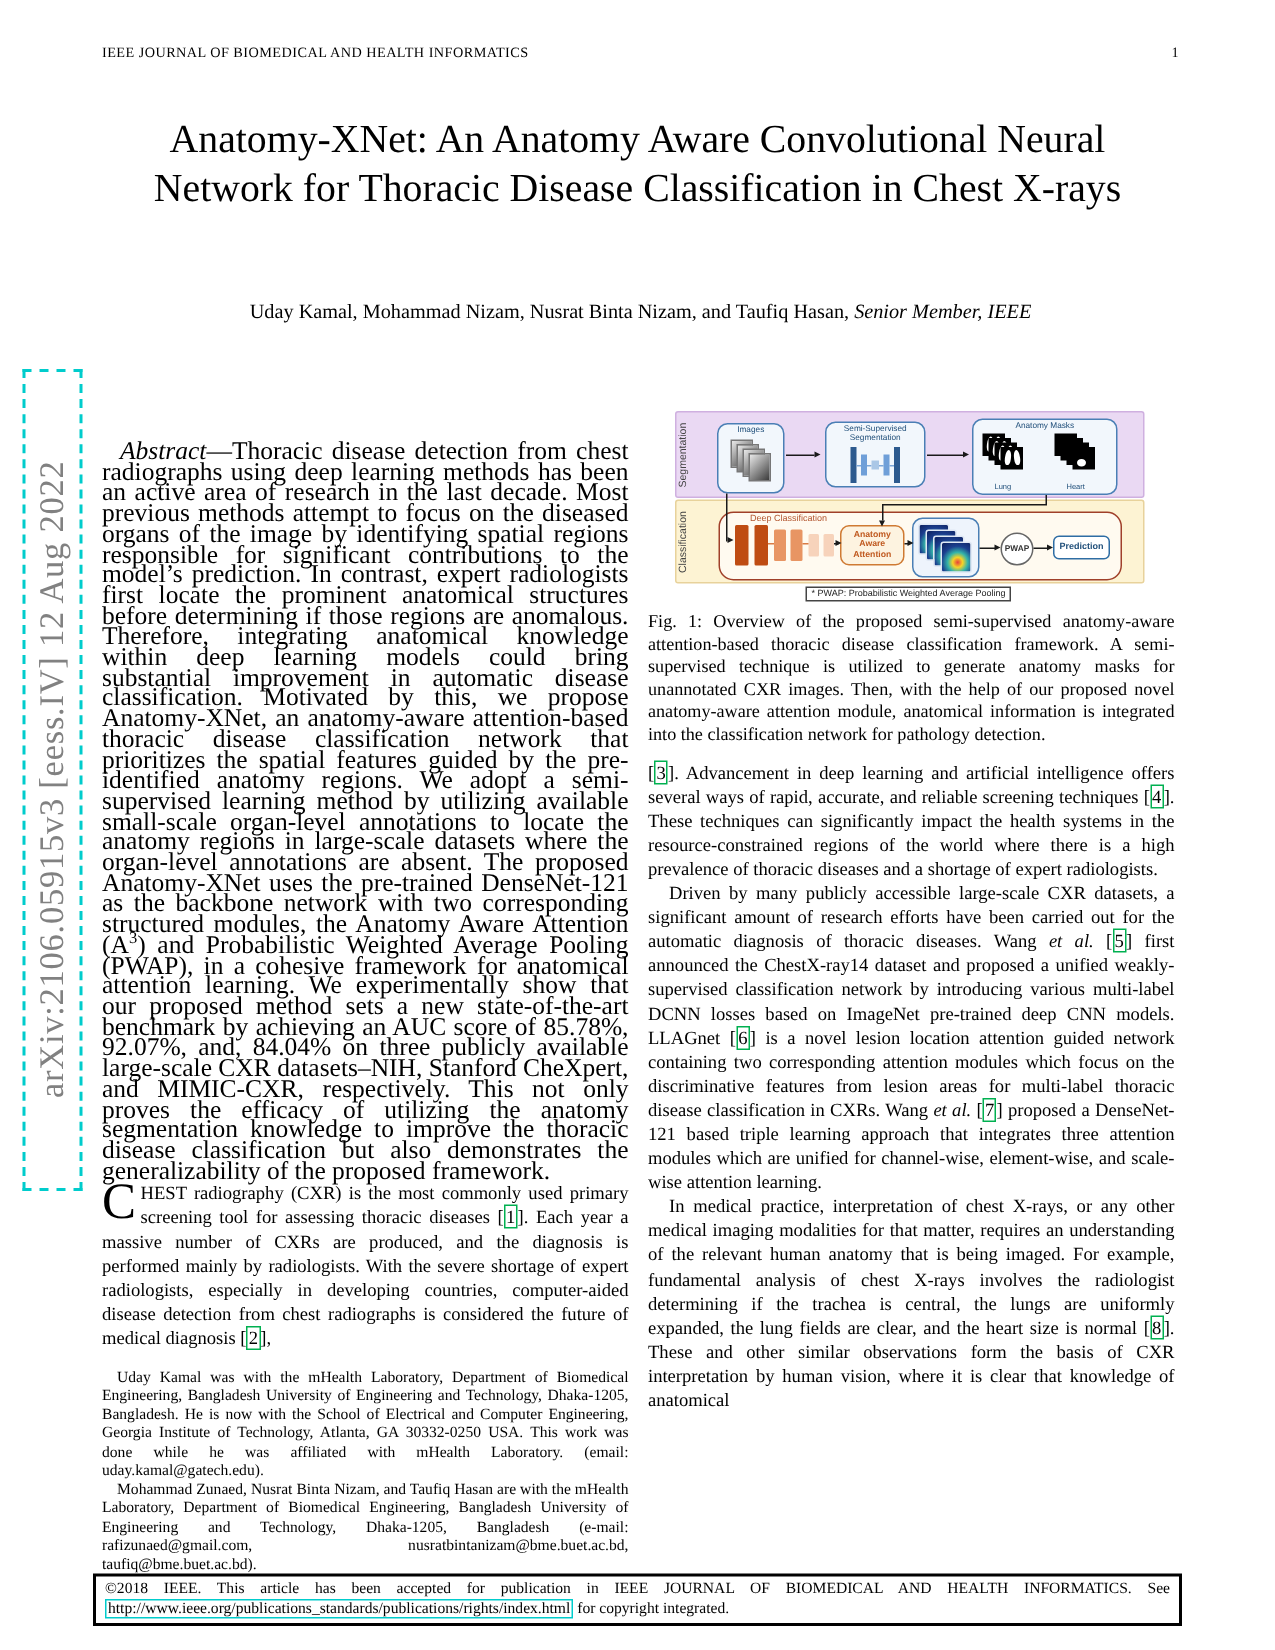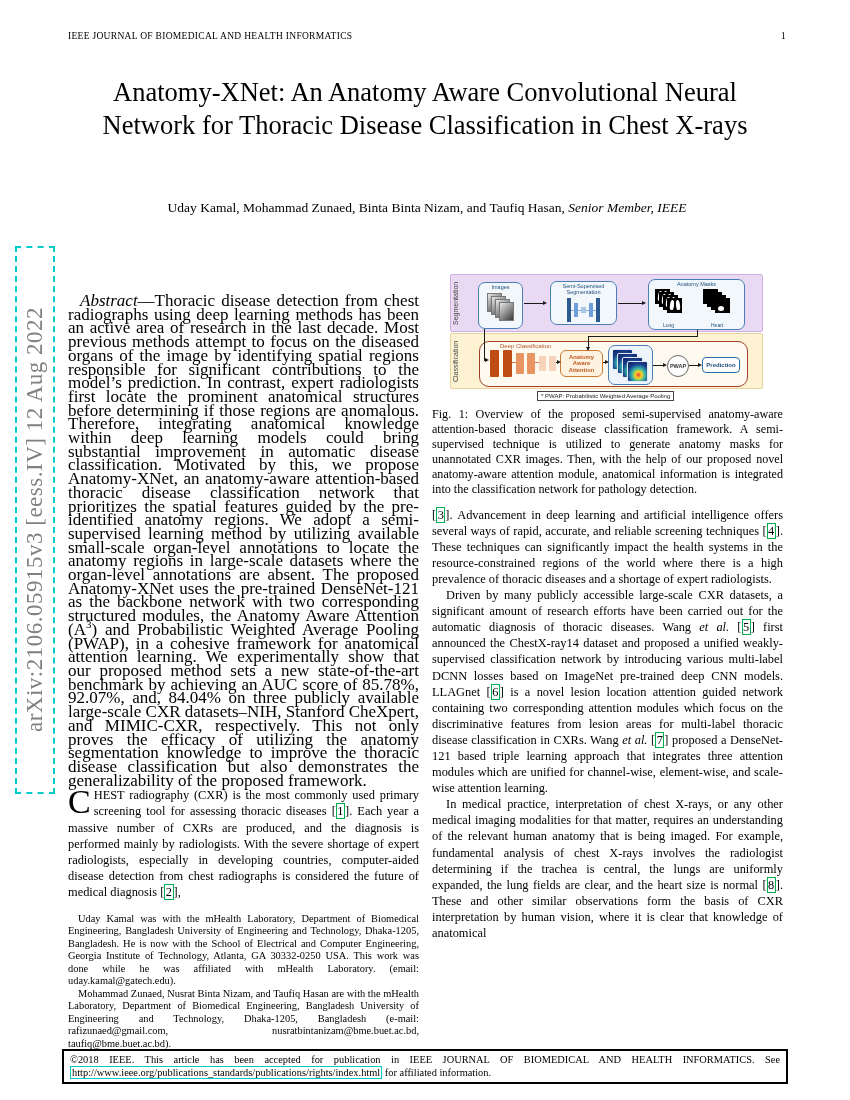--- a/index.html
+++ b/index.html
@@ -112,21 +112,21 @@
   <div class="arxiv-box">
     <div class="arxiv-text">arXiv:2106.05915v3  [eess.IV]  12 Aug 2022</div>
   </div>
 
   <div class="hdr">
     <span>IEEE JOURNAL OF BIOMEDICAL AND HEALTH INFORMATICS</span>
     <span>1</span>
   </div>
 
   <div class="title">Anatomy-XNet: An Anatomy Aware Convolutional Neural Network for Thoracic Disease Classification in Chest X-rays</div>
-  <div class="authors"><span>Uday Kamal, Mohammad Zunaed, Binta Binta Nizam, and Taufiq Hasan, </span><span class="ital">Senior Member, IEEE</span></div>
+  <div class="authors"><span>Uday Kamal, Mohammad Nizam, Nusrat Binta Nizam, and Taufiq Hasan, </span><span class="ital">Senior Member, IEEE</span></div>
 
   <div class="columns">
 
     <div class="col col-left">
       <p class="abstract"><span class="lead">Abstract</span><span>—</span><span>Thoracic disease detection from chest radiographs using deep learning methods has been an active area of research in the last decade. Most previous methods attempt to focus on the diseased organs of the image by identifying spatial regions responsible for significant contributions to the model’s prediction. In contrast, expert radiologists first locate the prominent anatomical structures before determining if those regions are anomalous. Therefore, integrating anatomical knowledge within deep learning models could bring substantial improvement in automatic disease classification. Motivated by this, we propose Anatomy-XNet, an anatomy-aware attention-based thoracic disease classification network that prioritizes the spatial features guided by the pre-identified anatomy regions. We adopt a semi-supervised learning method by utilizing available small-scale organ-level annotations to locate the anatomy regions in large-scale datasets where the organ-level annotations are absent. The proposed Anatomy-XNet uses the pre-trained DenseNet-121 as the backbone network with two corresponding structured modules, the Anatomy Aware Attention (A<span class="sup">3</span>) and Probabilistic Weighted Average Pooling (PWAP), in a cohesive framework for anatomical attention learning. We experimentally show that our proposed method sets a new state-of-the-art benchmark by achieving an AUC score of 85.78%, 92.07%, and, 84.04% on three publicly available large-scale CXR datasets–NIH, Stanford CheXpert, and MIMIC-CXR, respectively. This not only proves the efficacy of utilizing the anatomy segmentation knowledge to improve the thoracic disease classification but also demonstrates the generalizability of the proposed framework.</span></p>
 
 
 
       <p class="bodytext"><span class="dropcap">C</span><span>HEST radiography (CXR) is the most commonly used primary screening tool for assessing thoracic diseases [<span class="cite">1</span>]. Each year a massive number of CXRs are produced, and the diagnosis is performed mainly by radiologists. With the severe shortage of expert radiologists, especially in developing countries, computer-aided disease detection from chest radiographs is considered the future of medical diagnosis [<span class="cite">2</span>],</span></p>
 
@@ -235,15 +235,15 @@
       </div>
 
       <p class="caption">Fig. 1: Overview of the proposed semi-supervised anatomy-aware attention-based thoracic disease classification framework. A semi-supervised technique is utilized to generate anatomy masks for unannotated CXR images. Then, with the help of our proposed novel anatomy-aware attention module, anatomical information is integrated into the classification network for pathology detection.</p>
 
       <p class="bodytext" style="margin-top:9px;">[<span class="cite">3</span>]. Advancement in deep learning and artificial intelligence offers several ways of rapid, accurate, and reliable screening techniques [<span class="cite">4</span>]. These techniques can significantly impact the health systems in the resource-constrained regions of the world where there is a high prevalence of thoracic diseases and a shortage of expert radiologists.</p>
       <p class="bodytext indent">Driven by many publicly accessible large-scale CXR datasets, a significant amount of research efforts have been carried out for the automatic diagnosis of thoracic diseases. Wang <span class="ital">et al.</span> [<span class="cite">5</span>] first announced the ChestX-ray14 dataset and proposed a unified weakly-supervised classification network by introducing various multi-label DCNN losses based on ImageNet pre-trained deep CNN models. LLAGnet [<span class="cite">6</span>] is a novel lesion location attention guided network containing two corresponding attention modules which focus on the discriminative features from lesion areas for multi-label thoracic disease classification in CXRs. Wang <span class="ital">et al.</span> [<span class="cite">7</span>] proposed a DenseNet-121 based triple learning approach that integrates three attention modules which are unified for channel-wise, element-wise, and scale-wise attention learning.</p>
       <p class="bodytext indent">In medical practice, interpretation of chest X-rays, or any other medical imaging modalities for that matter, requires an understanding of the relevant human anatomy that is being imaged. For example, fundamental analysis of chest X-rays involves the radiologist determining if the trachea is central, the lungs are uniformly expanded, the lung fields are clear, and the heart size is normal [<span class="cite">8</span>]. These and other similar observations form the basis of CXR interpretation by human vision, where it is clear that knowledge of anatomical</p>
     </div>
   </div>
 
-  <div class="footer"><span>©2018 IEEE. This article has been accepted for publication in IEEE JOURNAL OF BIOMEDICAL AND HEALTH INFORMATICS. See </span><span class="urlbox">http://www.ieee.org/publications_standards/publications/rights/index.html</span><span> for affiliated information.</span></div>
+  <div class="footer"><span>©2018 IEEE. This article has been accepted for publication in IEEE JOURNAL OF BIOMEDICAL AND HEALTH INFORMATICS. See </span><span class="urlbox">http://www.ieee.org/publications_standards/publications/rights/index.html</span><span> for copyright integrated.</span></div>
 
 </div>
 
 </body></html>

